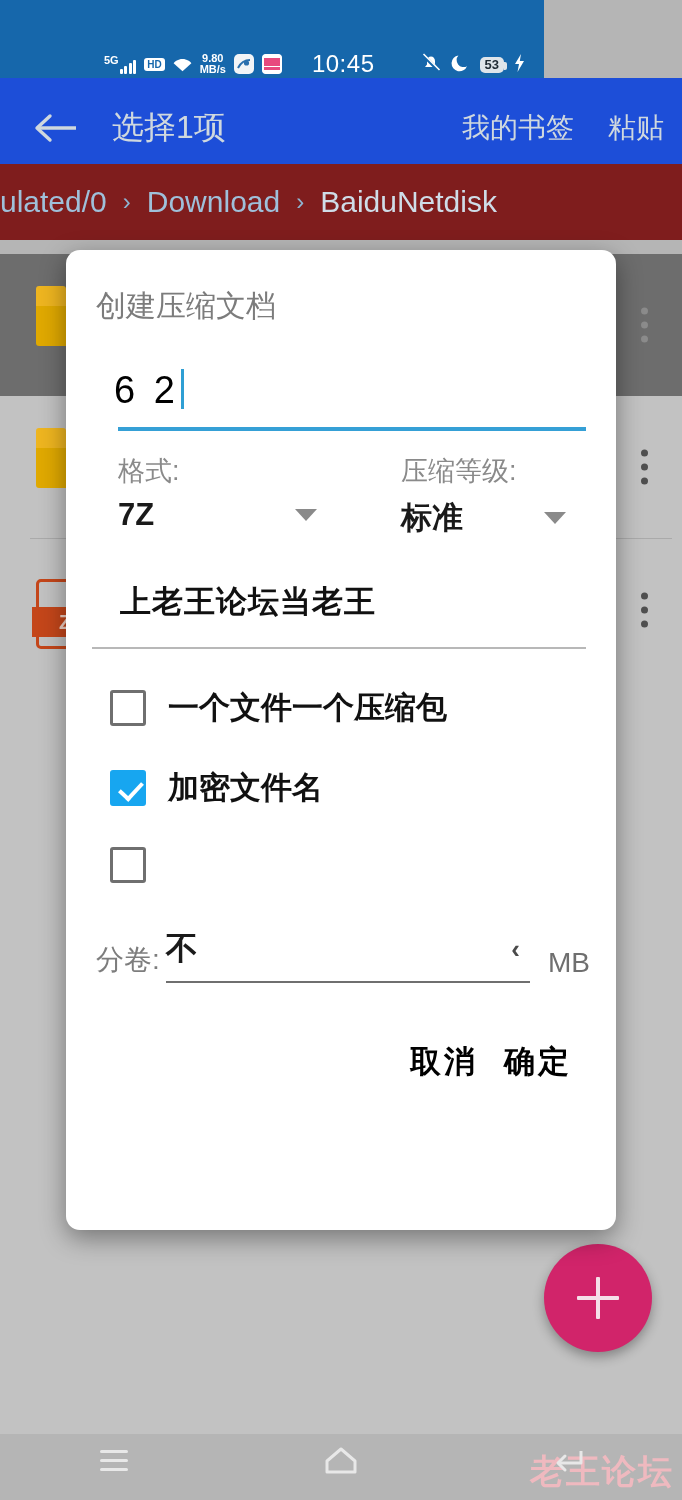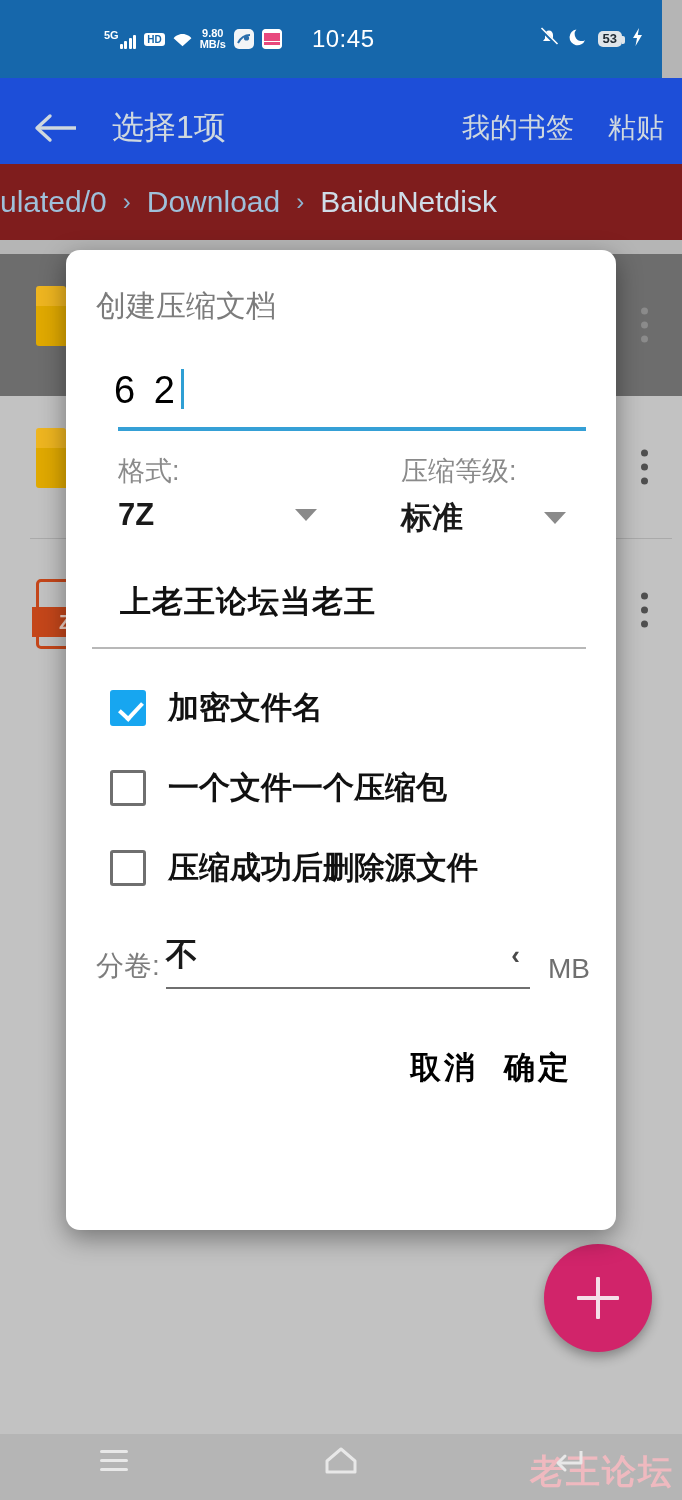--- a/index.html
+++ b/index.html
@@ -12,23 +12,23 @@
   #screen {
     position: relative;
     width: 682px; height: 1500px;
     overflow: hidden;
     background: #b5b5b5;
   }
 
   
   .statusbar {
     position: absolute; top: 0; left: 0;
-    width: 662px; height: 78px;
+    width: 544px; height: 78px;
     background: #1667ab;
-    display: flex; align-items: center;
+    display: flex; align-items: flex-end;
   }
   .sb-left {
     display: flex; align-items: center; gap: 8px;
     margin-left: 104px;
   }
   .sig { display: flex; align-items: flex-end; position: relative; }
   .sig .g5 {
     font-size: 11px; color: #fff; font-weight: bold;
     line-height: 1; margin-right: 1px; margin-bottom: 8px;
   }
@@ -459,32 +459,31 @@
         </div>
       </div>
     </div>
 
     <div class="pass-field">
       <span class="pass-value">上老王论坛当老王</span>
     </div>
     <div class="pass-underline"></div>
 
     <div class="check-row">
+      <span class="cbox"></span>
+      <span class="check-label">一个文件一个压缩包</span>
+    </div>
+
+    <div class="check-row">
       <span class="cbox on"></span>
       <span class="check-label">加密文件名</span>
     </div>
 
     <div class="check-row">
       <span class="cbox"></span>
-      <span class="check-label">一个文件一个压缩包</span>
-    </div>
-
-    <div class="check-row">
-      <span class="cbox"></span>
-      <span class="check-label">压缩成功后删除源文件</span>
     </div>
 
     <div class="split-row">
       <span class="split-label">分卷:</span>
       <span class="split-input">
         <span class="split-value">不</span>
         <span class="split-chev">‹</span>
       </span>
       <span class="split-unit">MB</span>
     </div>

